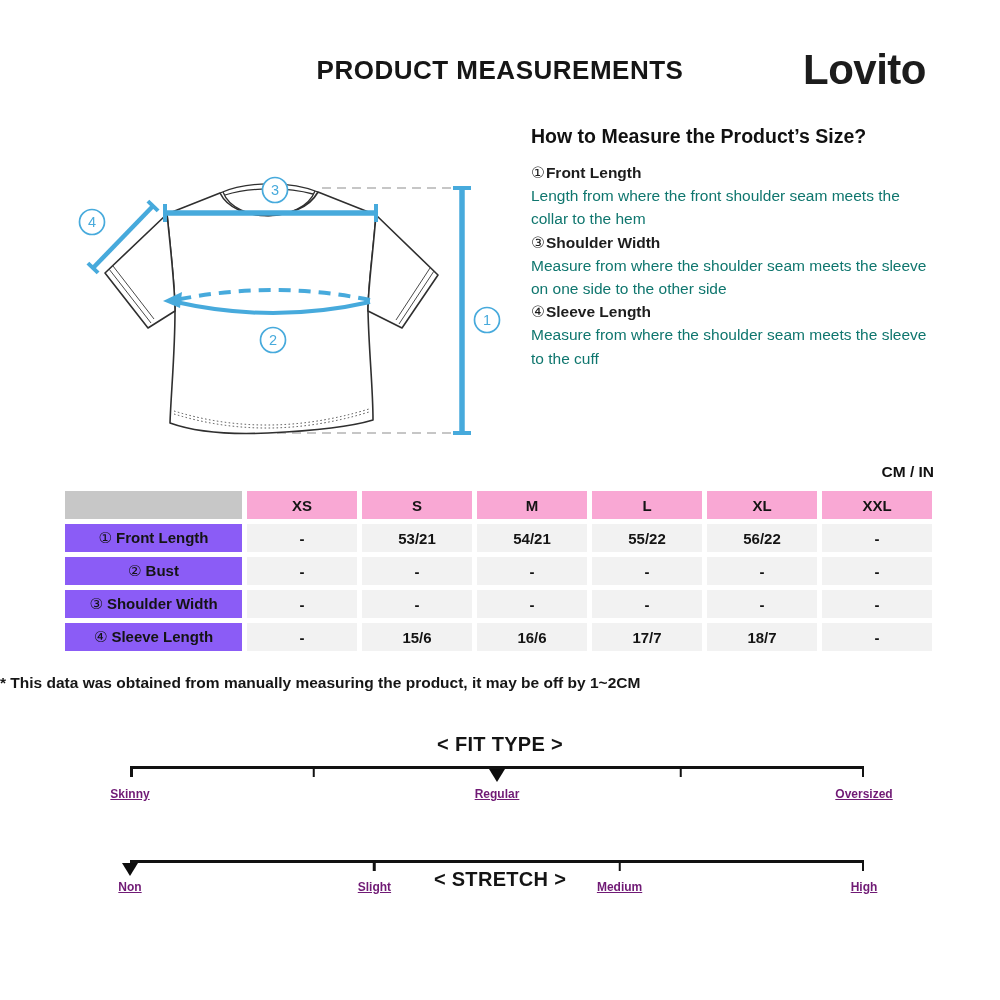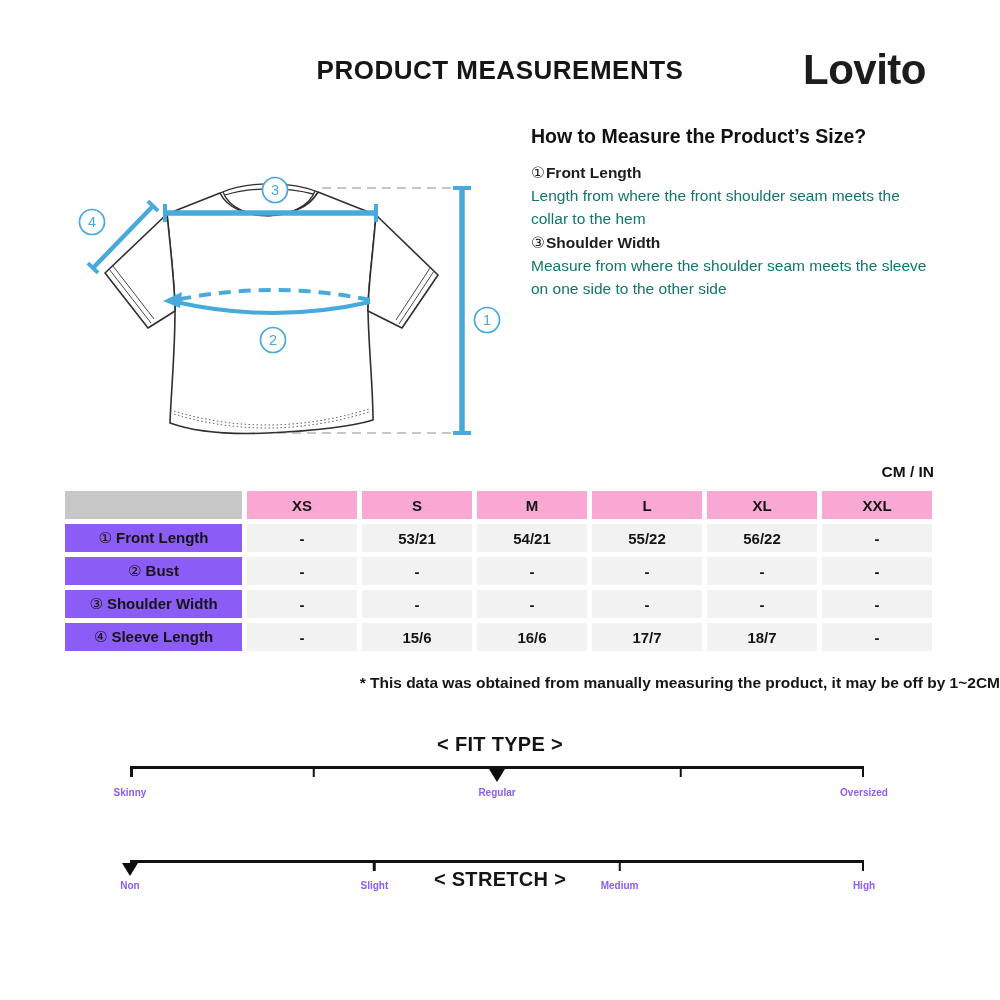--- a/index.html
+++ b/index.html
@@ -21,32 +21,32 @@
   .unit{top:463px;right:66px;font-size:15.5px;font-weight:800;}
   
   table.size{position:absolute;left:60px;top:486px;border-collapse:separate;border-spacing:5px;table-layout:fixed;width:877px;}
   table.size th,table.size td{height:28px;font-size:15px;font-weight:700;text-align:center;padding:0;overflow:hidden;white-space:nowrap;}
   table.size th{background:#f9a8d4;color:#141414;}
   td.rowlbl{background:#8b5cf6;text-align:left;padding-left:10px;color:#141414;}
   td.rowlbl .rnum{font-weight:400;margin-right:4px;}
   td.val{background:#f2f2f2;color:#141414;}
   col.c-label{width:177px;}
   
-  .disclaimer{top:674px;left:0;width:1000px;text-align:right;font-size:15.5px;font-weight:700;color:#161616;}
+  .disclaimer{top:674px;left:0;width:1000px;text-align:left;font-size:15.5px;font-weight:700;color:#161616;}
   
   .slider-title{left:0;width:1000px;text-align:center;font-size:20px;font-weight:800;color:#141414;letter-spacing:.3px;}
   .track{left:130px;width:734px;height:18px;}
   .track .line{position:absolute;left:0;top:0;width:100%;height:3px;background:#121212;}
   .track .tick{position:absolute;top:0;width:2.5px;height:11px;background:#121212;transform:translateX(-50%);}
   .track .tick.first{left:0;transform:none;}
   .track .tick.last{left:auto;right:0;transform:none;}
   .track .marker{position:absolute;top:3px;width:0;height:0;transform:translateX(-50%);
     border-left:8px solid transparent;border-right:8px solid transparent;border-top:13px solid #0d0d0d;}
   .slabels{left:130px;width:734px;height:20px;}
-  .slabels span{position:absolute;transform:translateX(-50%);white-space:nowrap;font-size:10px;font-weight:700;color:#8b5cf6;}
+  .slabels span{position:absolute;transform:translateX(-50%);white-space:nowrap;font-size:12px;font-weight:700;color:#701a75;text-decoration:underline;}
 </style>
 </head>
 <body>
 
 <div class="abs page-title">PRODUCT MEASUREMENTS</div>
 <div class="abs brand">Lovito</div>
 
 <svg class="abs" style="left:55px;top:148px;" width="470" height="325" viewBox="0 0 470 325">
   <g stroke="#c6c6c6" stroke-width="2" stroke-dasharray="9 6" fill="none">
     <path d="M267,40 H396"></path>
@@ -105,20 +105,24 @@
 <div class="abs howto">
   <h2>How to Measure the Product’s Size?</h2>
   <div>
     <div class="hlabel"><span class="hnum">①</span><span>Front Length</span></div>
     <div class="hdesc">Length from where the front shoulder seam meets the collar to the hem</div>
   </div>
   <div>
     <div class="hlabel"><span class="hnum">③</span><span>Shoulder Width</span></div>
     <div class="hdesc">Measure from where the shoulder seam meets the sleeve on one side to the other side</div>
   </div>
+  <div>
+    <div class="hlabel"><span class="hnum">④</span><span>Sleeve Length</span></div>
+    <div class="hdesc">Measure from where the shoulder seam meets the sleeve to the cuff</div>
+  </div>
 </div>
 
 <div class="abs unit">CM / IN</div>
 
 <table class="size">
   <colgroup>
       <col class="c-label">
       <col>
       <col>
       <col>

